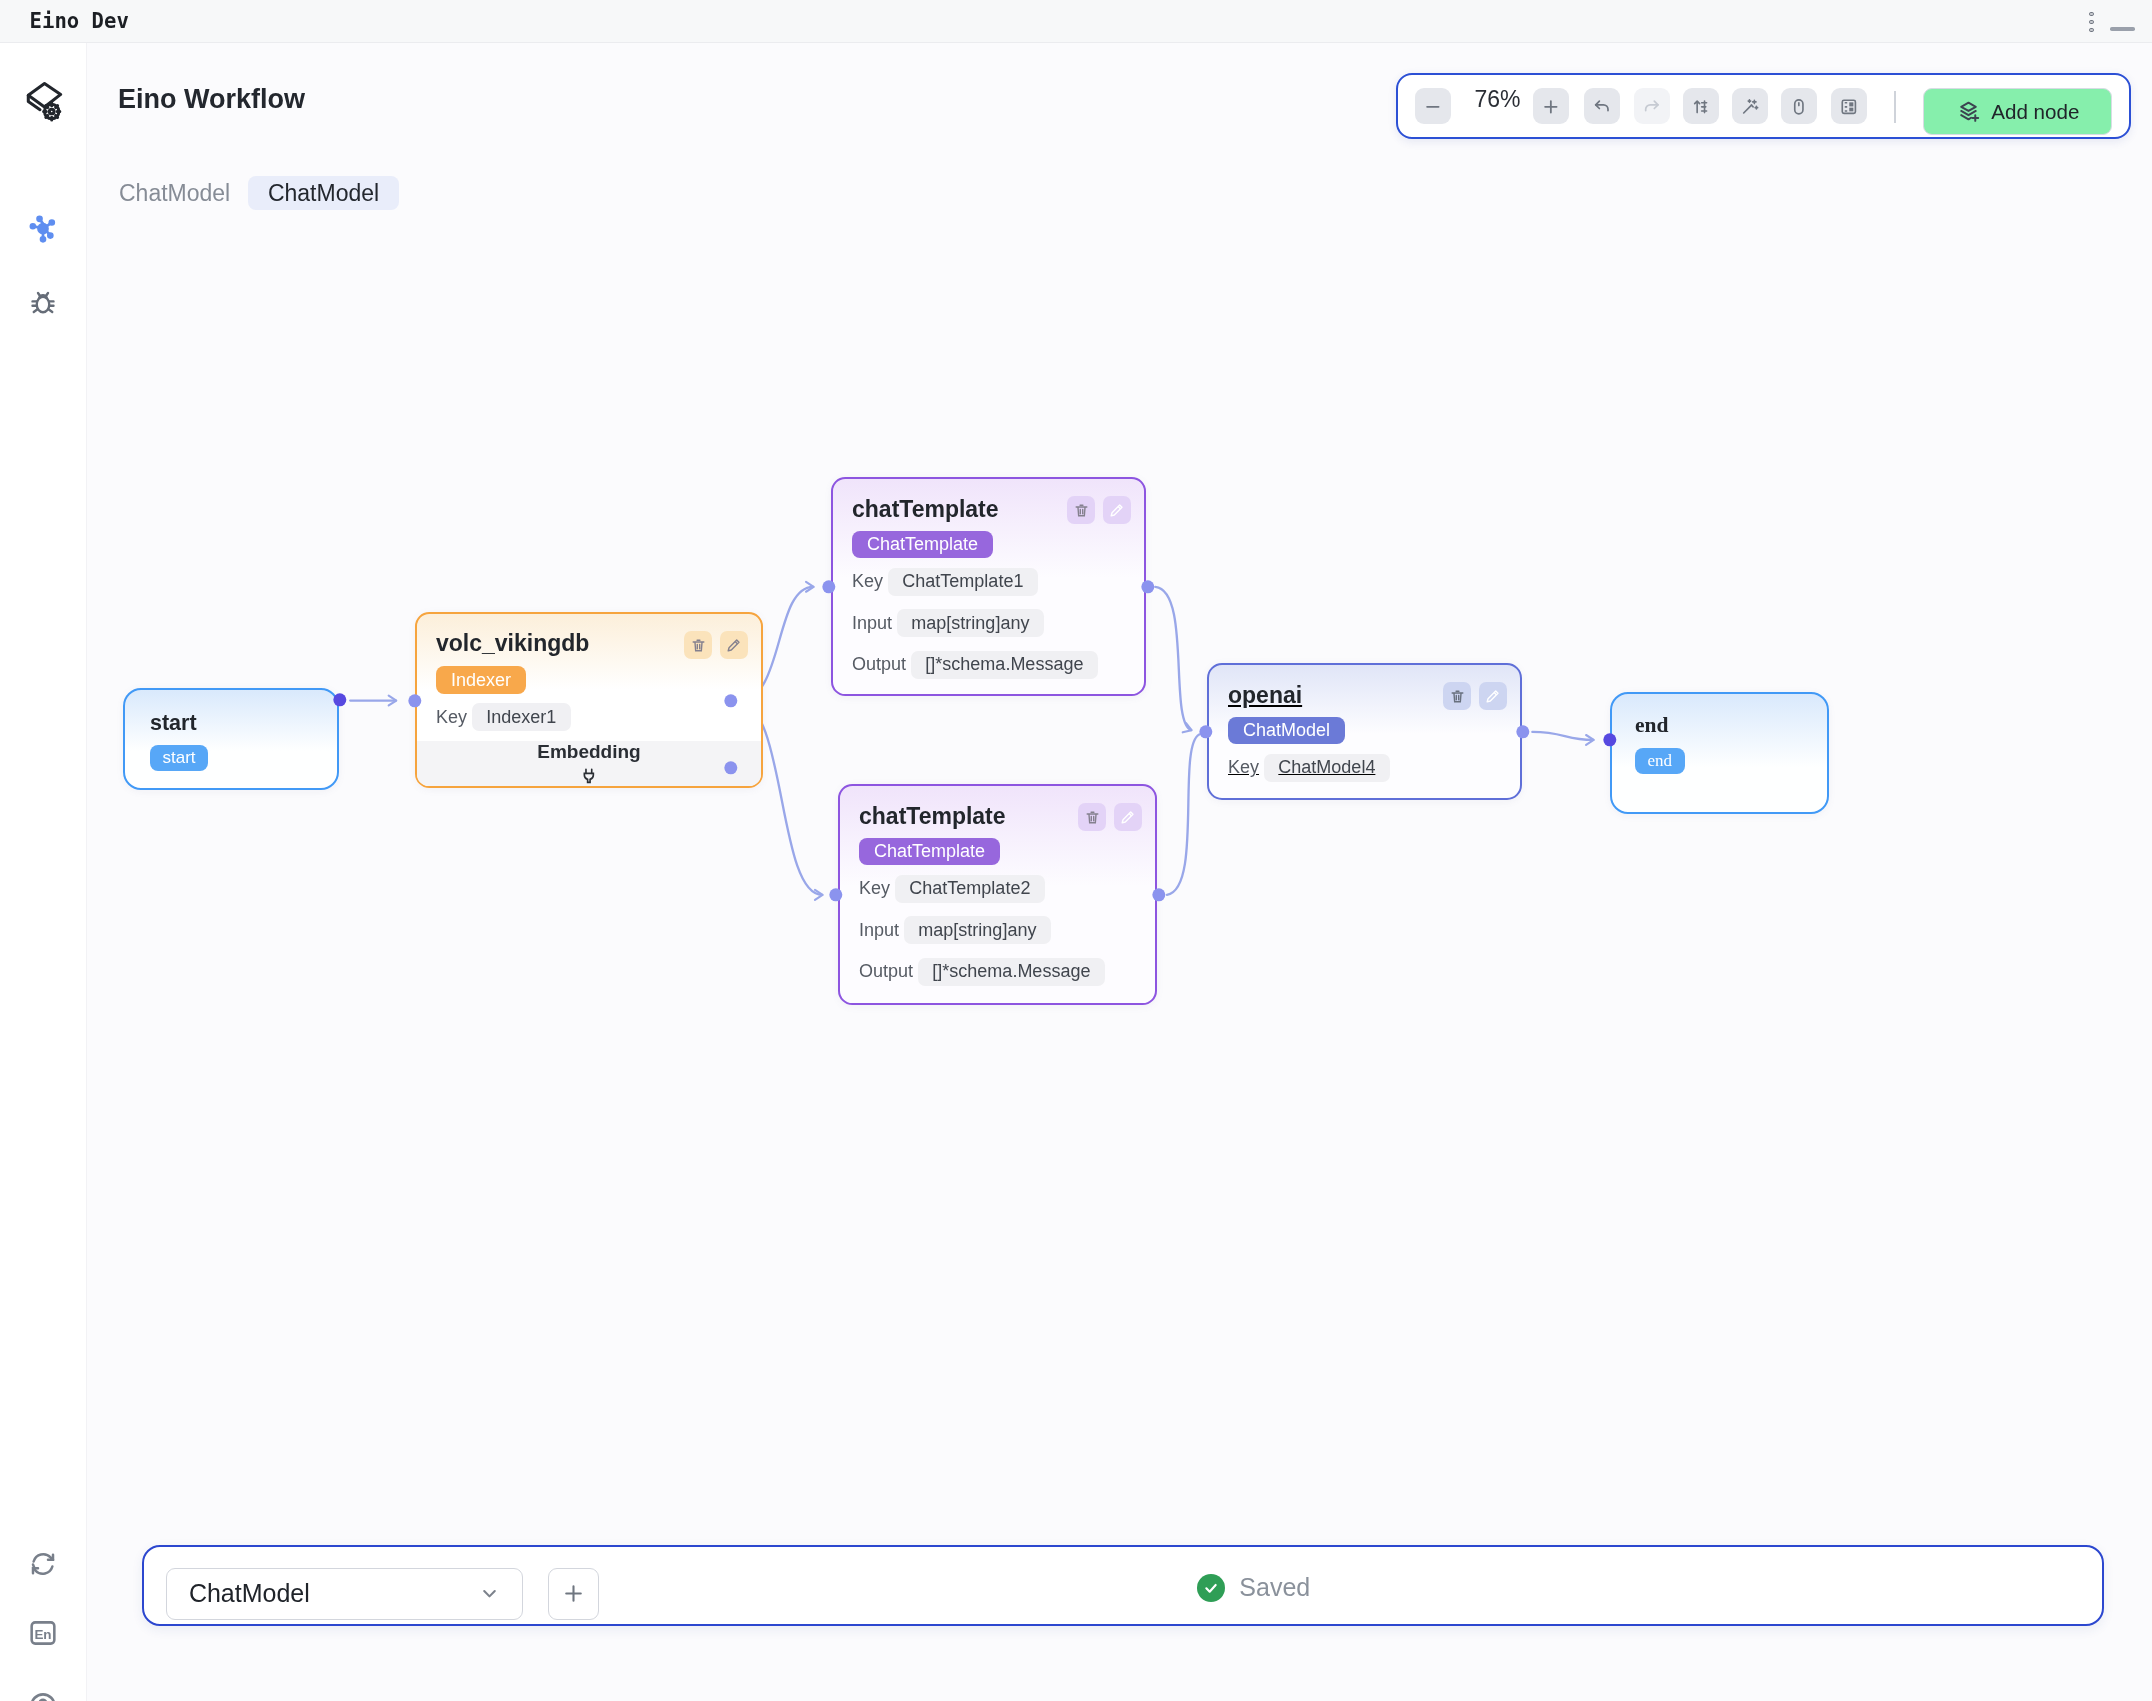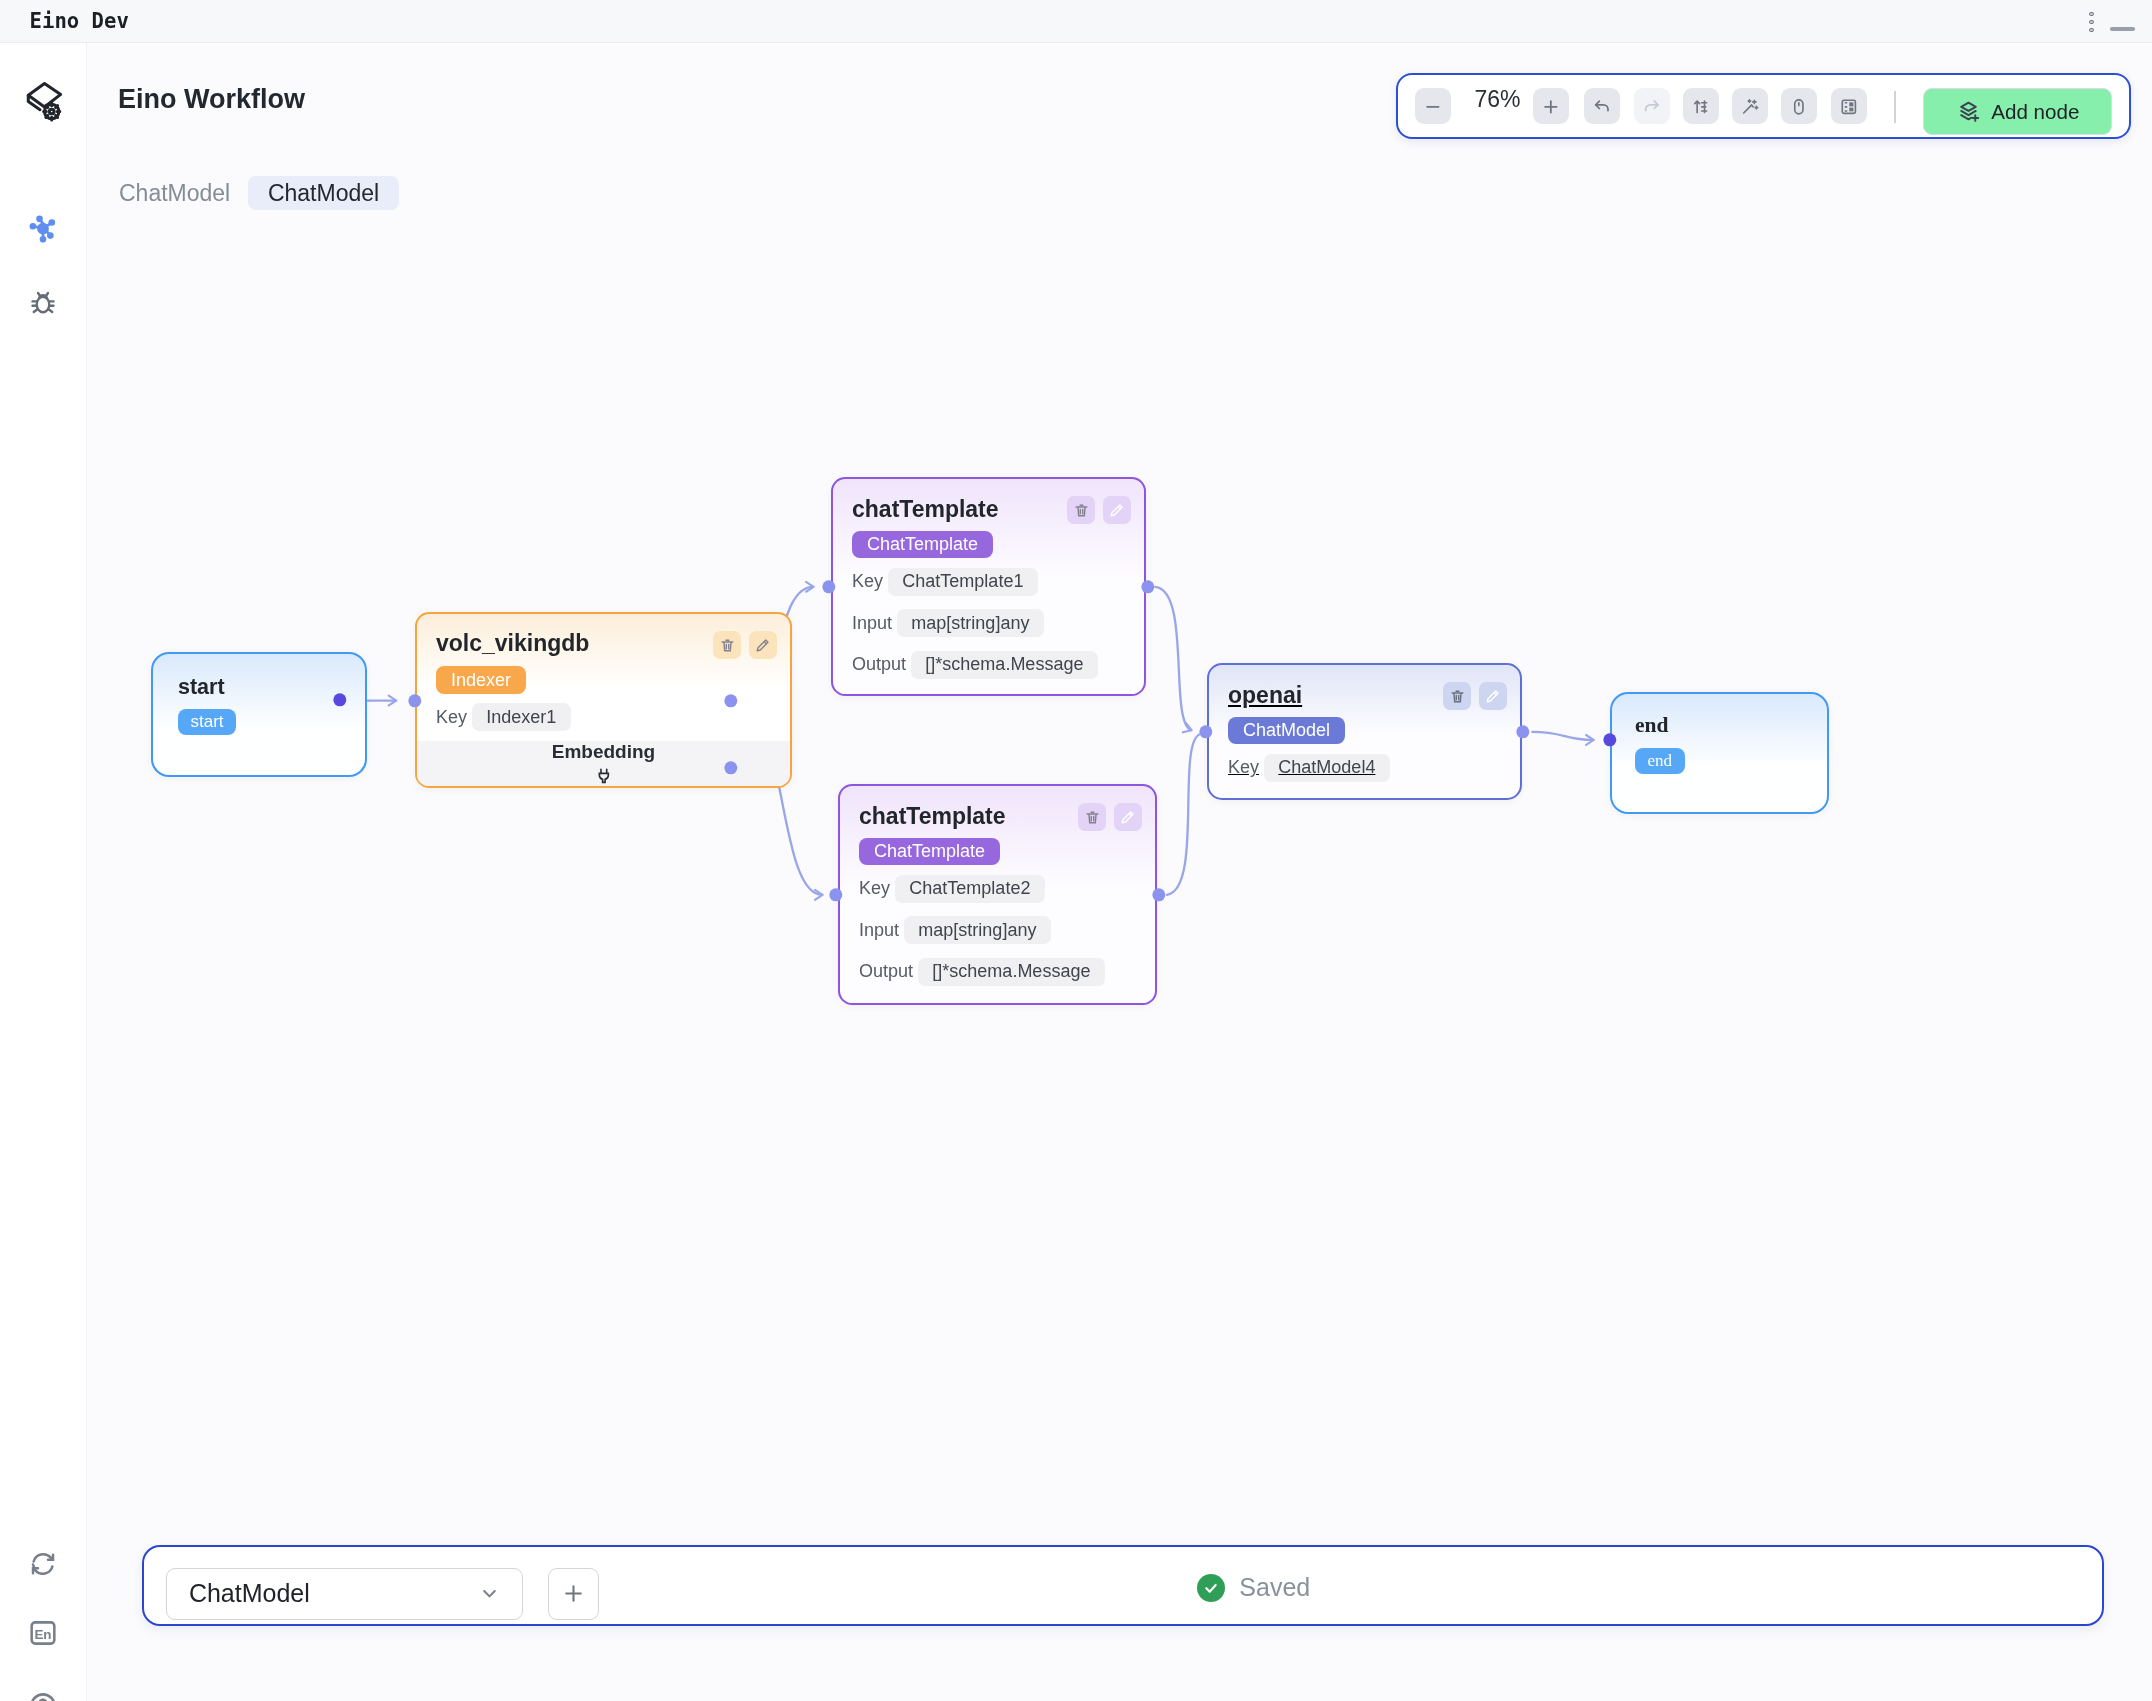--- a/index.html
+++ b/index.html
@@ -229,26 +229,26 @@
   <g fill="none" stroke="#99a7e9" stroke-width="2.6" stroke-linecap="round">
     <path d="M391,782 L442,782" marker-end="url(#arrow)"></path>
     <path d="M824,783 C876,783 864,655 908,655" marker-end="url(#arrow)"></path>
     <path d="M824,783 C878,783 868,999 918,999" marker-end="url(#arrow)"></path>
     <path d="M1290,655 C1330,659 1305,806 1330,815" marker-end="url(#arrow)"></path>
     <path d="M1303,999 C1343,993 1314,833 1339,820"></path>
     <path d="M1711,817 C1746,817 1748,826 1779,826" marker-end="url(#arrow)"></path>
   </g>
 </svg>
 
-<div class="node node-blue" style="left:123px; top:652px; width:216px; height:125px; padding:20.6px 0 0 25px;margin-left:28px;">
+<div class="node node-blue" style="left:123px; top:688px; width:216px; height:102px; padding:20.6px 0 0 25px;">
   <div class="n-title" style="font-size:21.5px;">start</div>
   <div class="badge badge-blue" style="margin-top:9.9px;">start</div>
 </div>
 
-<div class="node node-orange" style="left:415px; top:612px; width:377px; height:176px; padding:16px 0 0 19px;">
+<div class="node node-orange" style="left:415px; top:612px; width:348px; height:176px; padding:16px 0 0 19px;">
   <div class="n-title" style="font-size:23px;">volc_vikingdb</div>
   <div class="nbtns">
     <div class="nbtn nbtn-orange">
       <svg width="17" height="17" viewBox="0 0 24 24" stroke="currentColor" stroke-width="2" stroke-linecap="round" fill="none">
           <path d="M4.5 7 h15 M10 4.5 h4 M7 7 l1 12.5 h8 L17 7 M10.3 10.5 v6 M13.7 10.5 v6"></path>
         </svg>
     </div>
     <div class="nbtn nbtn-orange">
       <svg width="17" height="17" viewBox="0 0 24 24" stroke="currentColor" stroke-width="2" stroke-linejoin="round" fill="none">
           <path d="M4.5 19.5 l1.2-4.4 L16.5 4.3 l3.2 3.2 L8.9 18.3 Z"></path>

